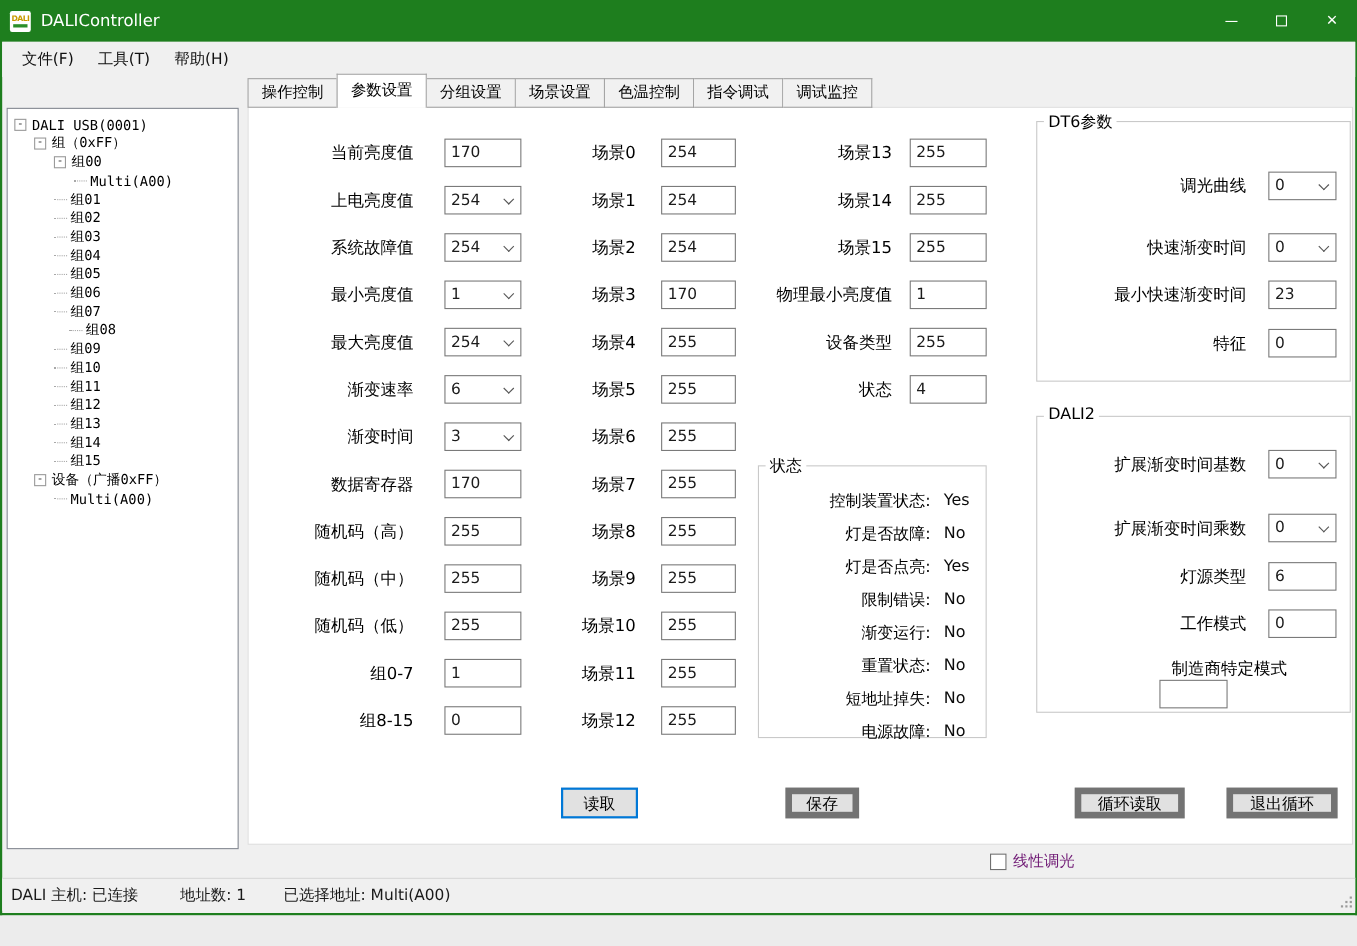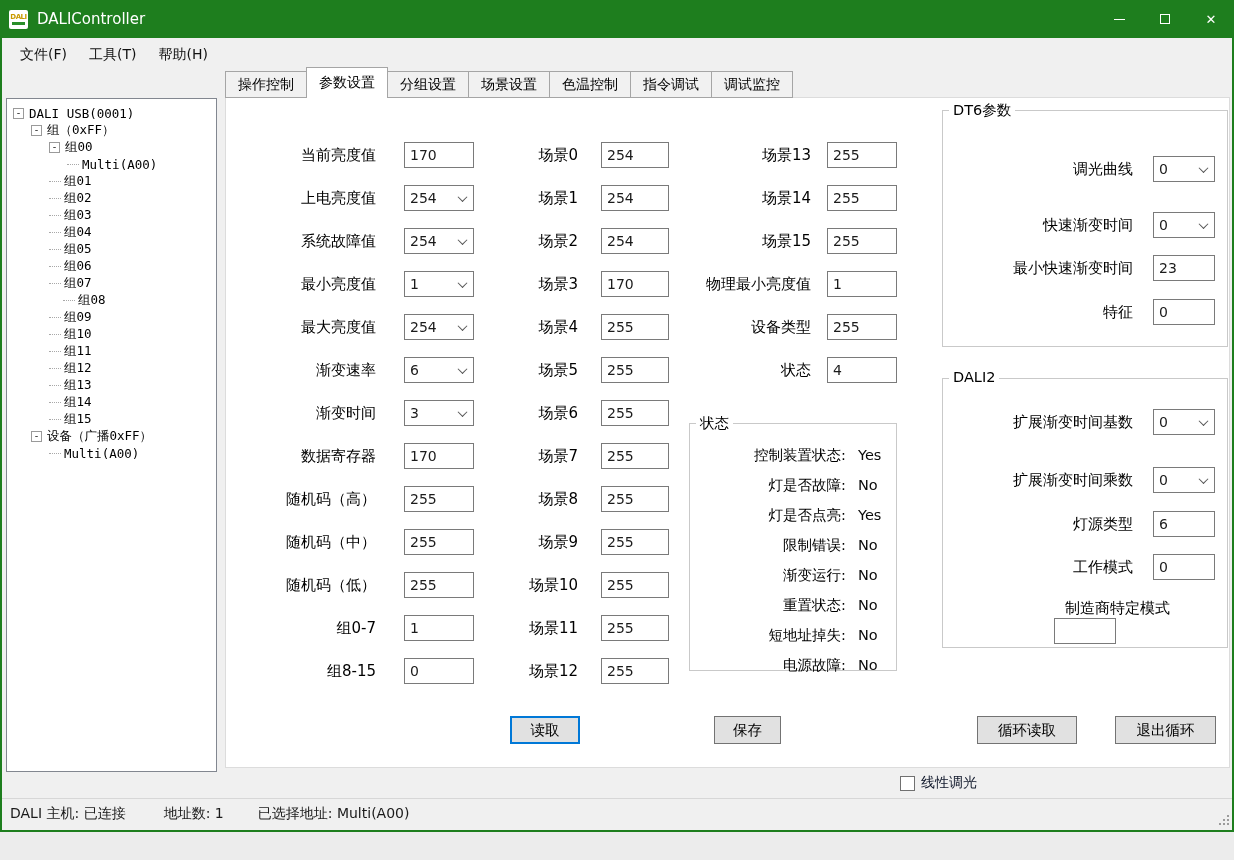--- a/index.html
+++ b/index.html
@@ -28,21 +28,21 @@
   .expander{width:11px;height:11px;border:1px solid #9a9a9a;background:#fff;font-size:10px;line-height:8px;text-align:center;color:#333;margin-right:5px;flex:none;font-family:"DejaVu Sans Mono",monospace;}
   .tdots{width:12px;height:1px;border-top:1px dotted #a8a8a8;margin-right:3px;flex:none;}
   
   .tabstrip{position:absolute;left:223px;top:67px;height:31px;display:flex;align-items:flex-end;z-index:3;}
   .tab{height:27px;line-height:25px;padding:0 12px;font-size:14px;color:#000;background:#f1f1f1;border:1px solid #a5a5a5;border-left:none;}
   .tab:first-child{border-left:1px solid #a5a5a5;}
   .tab.active{height:31px;line-height:29px;background:#fff;border-bottom:none;border-left:1px solid #a5a5a5;margin-left:-1px;position:relative;z-index:4;}
   
   .page{position:absolute;left:223px;top:97px;width:1005px;height:671px;background:#fff;border:1px solid #dcdcdc;z-index:1;}
   .fcol{position:absolute;}
-  .frow{display:flex;align-items:center;height:26px;margin-bottom:17px;margin-top:16px;}
+  .frow{display:flex;align-items:center;height:26px;margin-bottom:17px;}
   .flabel{font-size:15px;color:#000;text-align:right;white-space:nowrap;flex:none;}
   .tin{height:26px;border:1px solid #7a7a7a;font-family:"DejaVu Sans","Liberation Sans",sans-serif;font-size:14px;color:#1b1b1b;padding:1px 5px;background:#fff;outline:none;flex:none;}
   .combo{height:26px;border:1px solid #7a7a7a;background:#fff;display:flex;align-items:center;justify-content:space-between;padding:0 7px 0 5px;flex:none;}
   .cval{font-size:14px;color:#1b1b1b;}
   .chev{width:7px;height:7px;border-right:1.6px solid #555;border-bottom:1.6px solid #555;transform:rotate(45deg) translate(-1px,-1px);flex:none;}
   .col1{left:18px;top:28px;}
   .col1 .flabel{width:132px;margin-right:28px;}
   .col1 .tin,.col1 .combo{width:70px;}
   .col2{left:300px;top:28px;}
   .col2 .flabel{width:52px;margin-right:23px;}
@@ -56,26 +56,26 @@
   .statusgrp{left:463px;top:325px;width:208px;height:248px;padding-top:16px;}
   .srow{display:flex;align-items:center;height:30px;}
   .srow .flabel{width:156px;font-size:14.5px;}
   .sval{margin-left:12px;font-size:14.5px;color:#0b0b0b;}
   .dt6grp{left:716px;top:12px;width:286px;height:237px;}
   .dali2grp{left:716px;top:280px;width:286px;height:270px;}
   .grow{position:absolute;display:flex;align-items:center;height:26px;left:0;width:100%;}
   .grow .flabel{width:190px;margin-right:20px;}
   .grow .tin,.grow .combo{width:62px;}
   
-  .btn{position:absolute;top:618px;height:28px;background:#e1e1e1;border:1px solid #737373;font-family:"DejaVu Sans","Liberation Sans",sans-serif;font-size:14.5px;color:#000;display:flex;align-items:center;justify-content:center;padding:0;}
+  .btn{position:absolute;top:618px;height:28px;background:#e1e1e1;border:6px solid #737373;font-family:"DejaVu Sans","Liberation Sans",sans-serif;font-size:14.5px;color:#000;display:flex;align-items:center;justify-content:center;padding:0;}
   .btn.focused{border:2px solid #0078d7;}
   
   .chkrow{position:absolute;left:898px;top:774px;display:flex;align-items:center;}
   .chkbox{width:15px;height:15px;border:1px solid #707070;background:#fff;flex:none;}
-  .chklabel{margin-left:6px;font-size:14px;color:#0f172a;}
+  .chklabel{margin-left:6px;font-size:14px;color:#701a75;}
   .statusbar{position:absolute;left:0;top:798px;width:1230px;height:30px;background:#f0f0f0;border-top:1px solid #d7d7d7;display:flex;align-items:center;font-size:14px;color:#1a1a1a;}
   .sbitem{white-space:nowrap;}
   .sb0{margin-left:8px;} .sb1{margin-left:38px;} .sb2{margin-left:34px;}
   .grip{position:absolute;right:3px;bottom:3px;width:10px;height:10px;}
   .grip i{position:absolute;width:2px;height:2px;background:#9b9b9b;}
 </style>
 </head>
 <body>
 
 <div class="stage">

